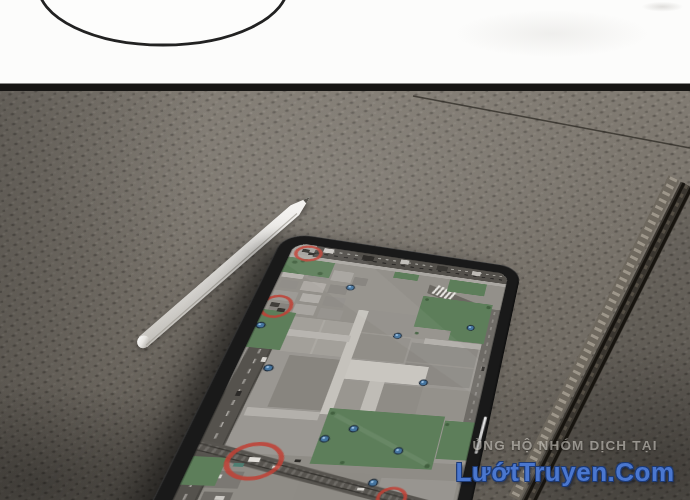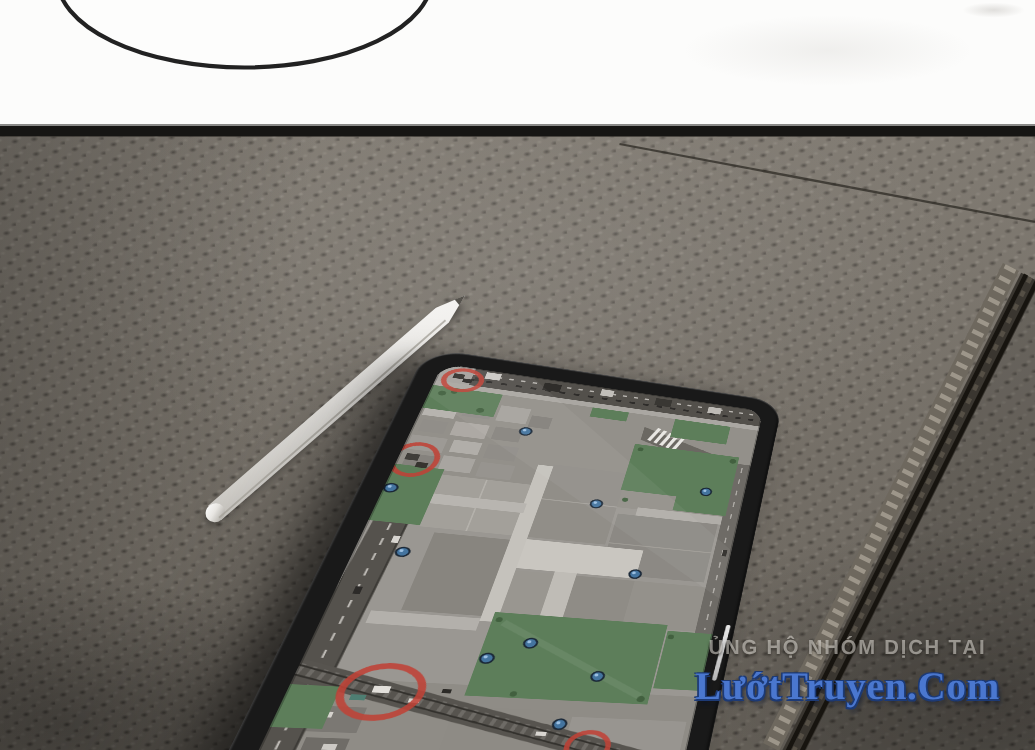--- a/index.html
+++ b/index.html
@@ -37,23 +37,23 @@
     box-shadow:-14px 10px 24px rgba(0,0,0,.45),-30px 22px 55px rgba(0,0,0,.28),
       inset 0 1px 1px rgba(255,255,255,.22), inset 1px 0 1px rgba(255,255,255,.10),
       inset -1px -1px 2px rgba(0,0,0,.7);}
   .screen{position:absolute;inset:14px;border-radius:15px;overflow:hidden;background:#9a9792;}
   .screen svg{display:block;width:100%;height:100%;}
   .bezel-glare{position:absolute;right:4px;top:232px;width:3px;height:48px;border-radius:2px;
     background:linear-gradient(#ffffff,#c9c9c9);opacity:.9;transform:rotate(2deg);}
   
   .watermark{position:absolute;left:440px;top:424px;width:250px;text-align:center;pointer-events:none;}
   .wm-line1{font-size:13.5px;font-weight:700;letter-spacing:1.2px;color:rgba(228,224,216,.55);
-    text-shadow:0 1px 2px rgba(20,18,14,.55);white-space:nowrap;}
+    text-shadow:0 1px 2px rgba(20,18,14,.55);white-space:nowrap;margin-top:14px;}
   .wm-line2{margin-top:4px;font-size:26px;font-weight:700;letter-spacing:.5px;color:#4a77cf;white-space:nowrap;
-    text-shadow:-1px -1px 0 #1d3a75,1px -1px 0 #1d3a75,-1px 1px 0 #1d3a75,1px 1px 0 #1d3a75,2px 3px 3px rgba(8,16,38,.55);font-family:Liberation Serif, serif;}
+    text-shadow:-1px -1px 0 #1d3a75,1px -1px 0 #1d3a75,-1px 1px 0 #1d3a75,1px 1px 0 #1d3a75,2px 3px 3px rgba(8,16,38,.55);}
 </style>
 </head>
 <body>
 
 <div class="stage">
 
   <div class="top-panel">
     <svg width="690" height="84" viewBox="0 0 690 84">
       <ellipse cx="163" cy="-15" rx="125" ry="60" fill="#fdfdfc" stroke="#222" stroke-width="2.8"></ellipse>
     </svg>

